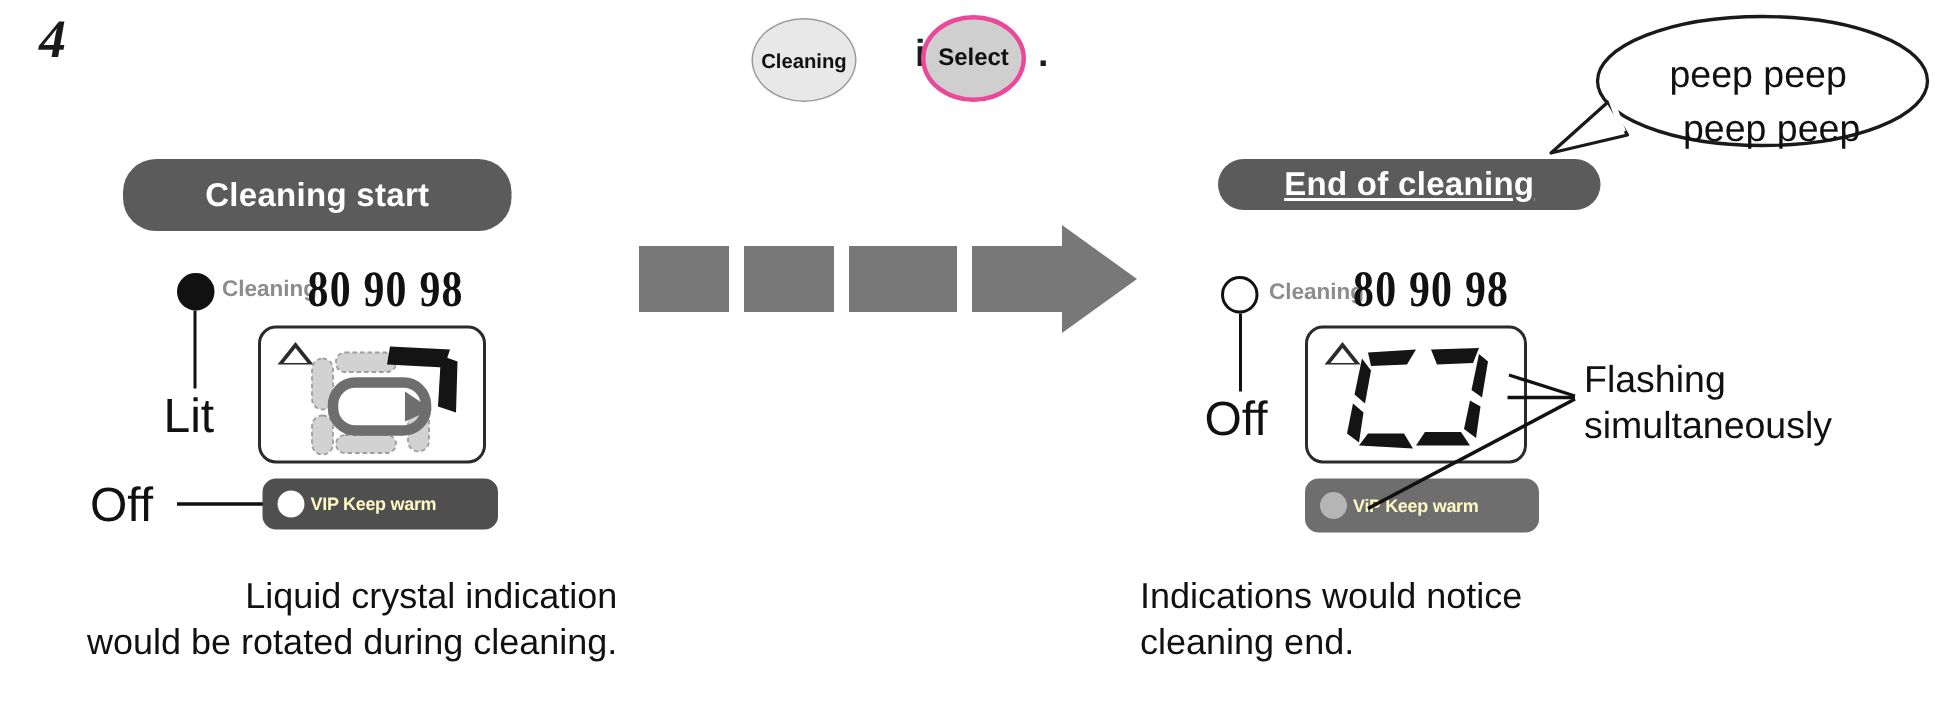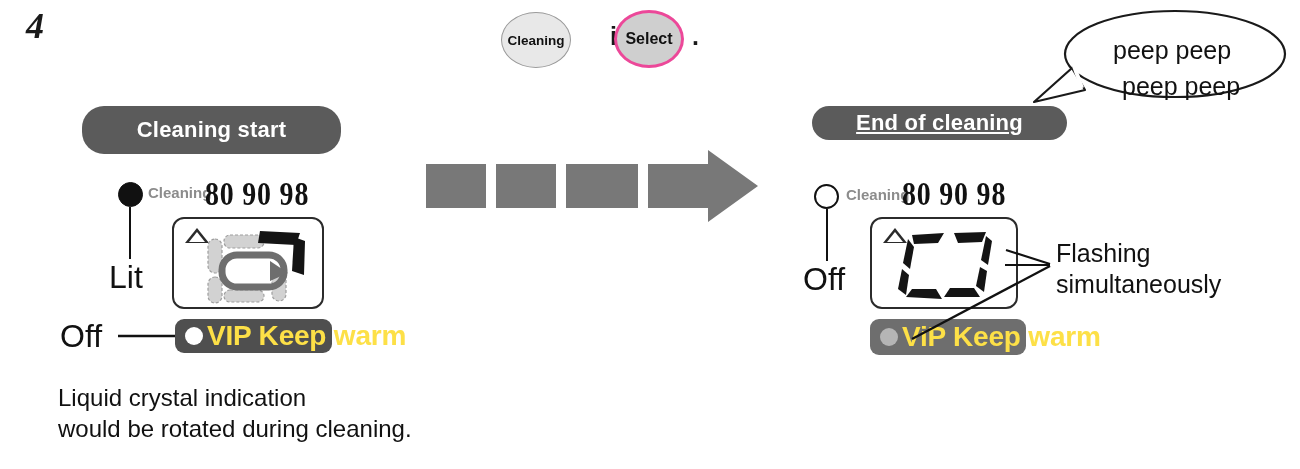--- a/index.html
+++ b/index.html
@@ -187,22 +187,22 @@
   .vip-right { left: 100px; top: 319px; width: 156px; height: 36px; background: #6e6e6e; }
   .vip-dot {
     width: 18px; height: 18px;
     border-radius: 50%;
     margin-left: 10px;
     flex: none;
   }
   .vip-dot-on  { background: #ffffff; }
   .vip-dot-off { background: #b5b5b5; }
   .vip-text {
-    color: #fde047;
-    font-size: 28px;
+    color: #fef9c3;
+    font-size: 12px;
     font-weight: 700;
     margin-left: 4px;
     letter-spacing: -0.2px;
   }
 
   .caption {
     position: absolute;
     font-size: 24px;
     line-height: 1.28;
     color: #111;
@@ -306,21 +306,21 @@
     <div class="state-label" style="left:20px; top:318px;">Off</div>
     <svg style="position:absolute; left:78px; top:333px;" width="60" height="6">
       <line x1="0" y1="3" x2="60" y2="3" stroke="#111" stroke-width="2.4"></line>
     </svg>
 
     <div class="vip-bar vip-left">
       <span class="vip-dot vip-dot-on"></span>
       <span class="vip-text">VIP Keep warm</span>
     </div>
 
-    <div class="caption" style="left:18px; top:383px;">Liquid crystal indication
+    <div class="caption" style="left:18px; top:383px;text-align:right;">Liquid crystal indication
 would be rotated during cleaning.</div>
   </div>
 
   <div class="panel panel-right">
 
     <div class="title-pill pill-right">
       <span>End  of cleaning</span>
     </div>
 
     <div class="lamp lamp-off" style="left:44px; top:184px;"></div>
@@ -346,20 +346,22 @@
           <path d="M72 78 L78 69 L102 69 L108 78 Z"></path>
         </g>
       </svg>
     </div>
 
     <div class="vip-bar vip-right">
       <span class="vip-dot vip-dot-off"></span>
       <span class="vip-text">ViP Keep warm</span>
     </div>
 
+    <div class="caption" style="left:-10px; top:383px;">Indications would notice
+cleaning end.</div>
   </div>
 
   <svg class="leader-svg" width="1300" height="469">
 
     <line x1="1005" y1="265" x2="1050" y2="265" stroke="#111" stroke-width="2.2"></line>
 
     <line x1="1050" y1="265" x2="1050" y2="265" stroke="#111" stroke-width="2.2"></line>
     <line x1="1006" y1="250" x2="1050" y2="264" stroke="#111" stroke-width="2.2"></line>
 
     <line x1="912" y1="339" x2="1050" y2="266" stroke="#111" stroke-width="2.4"></line>

